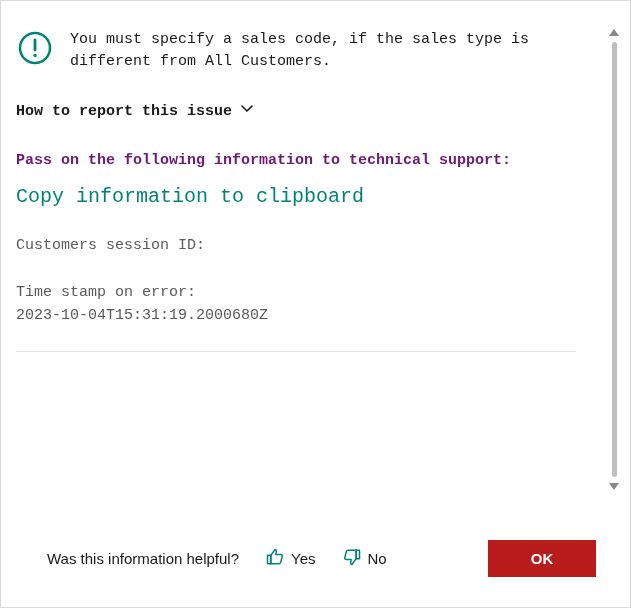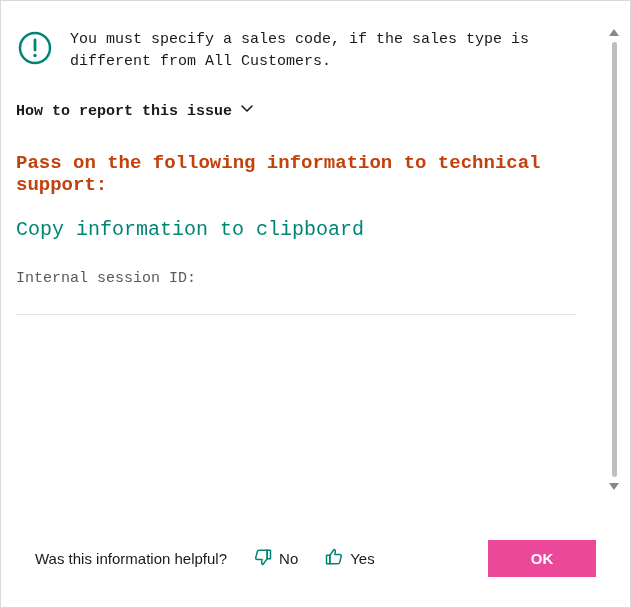--- a/index.html
+++ b/index.html
@@ -13,41 +13,41 @@
     flex: 1; padding: 28px 34px 0 15px; overflow: hidden; position: relative; font-family: Liberation Mono, monospace;
   }
   .scroll-content { height: 100%; overflow-y: auto; padding-right: 20px; }
   .msg-row { display: flex; gap: 16px; margin-bottom: 28px; }
   .warn-icon { flex: 0 0 38px; height: 38px; display: flex; align-items: center; justify-content: center; }
   .msg-text { font-size: 15px; color: #1a1a1a; line-height: 1.45; }
   .howto {
     display: flex; align-items: flex-end; gap: 8px; font-size: 15px; color: #1a1a1a;
     font-weight: 600; margin-bottom: 32px; cursor: pointer; user-select: none;
   }
-  .section-head { font-size: 19px; font-weight: 700; color: #c2410c; margin-bottom: 22px; }
+  .section-head { font-size: 15px; font-weight: 700; color: #701a75; margin-bottom: 16px; }
   .copy-link { font-size: 20px; color: #008575; font-weight: 400; cursor: pointer; margin-bottom: 26px; display: inline-block; }
   .info-block { margin-bottom: 24px; font-size: 15px; color: #5a5a5a; line-height: 1.55; }
   .divider { border: none; border-top: 1px solid #e5e5e5; margin-top: 12px; }
   .scrollbar-track {
     position: absolute; right: 10px; top: 28px; bottom: 28px; width: 12px;
     display: flex; flex-direction: column; align-items: center; justify-content: space-between;
   }
   .scroll-arrow { width: 0; height: 0; }
   .scroll-arrow.up { border-left: 5px solid transparent; border-right: 5px solid transparent; border-bottom: 7px solid #888; }
   .scroll-arrow.down { border-left: 5px solid transparent; border-right: 5px solid transparent; border-top: 7px solid #888; }
   .scroll-thumb { width: 5px; flex: 1; background: #bfbfbf; border-radius: 3px; margin: 6px 0; }
   .footer {
-    display: flex; align-items: center; padding: 22px 34px 30px 34px; gap: 14px;
+    display: flex; align-items: center; padding: 22px 34px 30px 34px; gap: 14px; margin-left: 12px;
   }
   .helpful-q { font-size: 15px; color: #1a1a1a; margin-right: 6px; }
   .vote { display: flex; align-items: center; gap: 6px; font-size: 15px; color: #1a1a1a; cursor: pointer; padding: 4px 6px; }
   .vote svg { width: 20px; height: 20px; }
   .spacer { flex: 1; }
   .ok-btn {
-    background: #ec4899; color: #ffffff; border: none; font-size: 15px; font-weight: 600;
+    background: #b91c1c; color: #ffffff; border: none; font-size: 15px; font-weight: 600;
     padding: 10px 38px; cursor: pointer; min-width: 108px;
   }
 </style>
 </head>
 <body>
 
 <div class="dialog">
   <div class="body-area">
     <div class="scroll-content">
 
@@ -69,59 +69,63 @@
             <polyline points="2,5 7,10 12,5" fill="none" stroke="#1a1a1a" stroke-width="1.6" stroke-linecap="round" stroke-linejoin="round"></polyline>
           </svg>
         </span>
       </div>
 
       <div class="section-head">Pass on the following information to technical support:</div>
 
       <span class="copy-link">Copy information to clipboard</span>
 
       <div class="info-block">
-        <div>Internal session ID:</div>
+        <div>Customers session ID:</div>
       </div>
 
       <div class="info-block">
       </div>
 
+      <div class="info-block">
+        <div>Time stamp on error:</div>
+        <div>2023-10-04T15:31:19.2000680Z</div>
+      </div>
 
       <hr class="divider">
     </div>
 
     <div class="scrollbar-track">
       <div class="scroll-arrow up"></div>
       <div class="scroll-thumb"></div>
       <div class="scroll-arrow down"></div>
     </div>
   </div>
 
   <div class="footer">
     <span class="helpful-q">Was this information helpful?</span>
 
     <span class="vote">
       <span>
         <svg viewBox="0 0 24 24" fill="none" stroke="#008575" stroke-width="1.8" stroke-linejoin="round" stroke-linecap="round">
+          <path d="M7 20V10"></path>
+          <path d="M7 10 L12 3 C13 3 14 4 13.5 6 L13 9 H19 C20 9 21 10 20.7 11.2 L18.8 18.5 C18.5 19.5 17.7 20 16.8 20 H7"></path>
+          <path d="M3 10 H7 V20 H3 Z"></path>
+        </svg>
+      </span>
+      <span>Yes</span>
+    </span>
+
+    <span class="vote">
+      <span>
+        <svg viewBox="0 0 24 24" fill="none" stroke="#008575" stroke-width="1.8" stroke-linejoin="round" stroke-linecap="round">
           <path d="M17 4V14"></path>
           <path d="M17 14 L12 21 C11 21 10 20 10.5 18 L11 15 H5 C4 15 3 14 3.3 12.8 L5.2 5.5 C5.5 4.5 6.3 4 7.2 4 H17"></path>
           <path d="M21 14 H17 V4 H21 Z"></path>
         </svg>
       </span>
       <span>No</span>
-    </span>
-
-    <span class="vote">
-      <span>
-        <svg viewBox="0 0 24 24" fill="none" stroke="#008575" stroke-width="1.8" stroke-linejoin="round" stroke-linecap="round">
-          <path d="M7 20V10"></path>
-          <path d="M7 10 L12 3 C13 3 14 4 13.5 6 L13 9 H19 C20 9 21 10 20.7 11.2 L18.8 18.5 C18.5 19.5 17.7 20 16.8 20 H7"></path>
-          <path d="M3 10 H7 V20 H3 Z"></path>
-        </svg>
-      </span>
-      <span>Yes</span>
     </span>
 
     <span class="spacer"></span>
 
     <button class="ok-btn">OK</button>
   </div>
 </div>
 
 </body></html>

